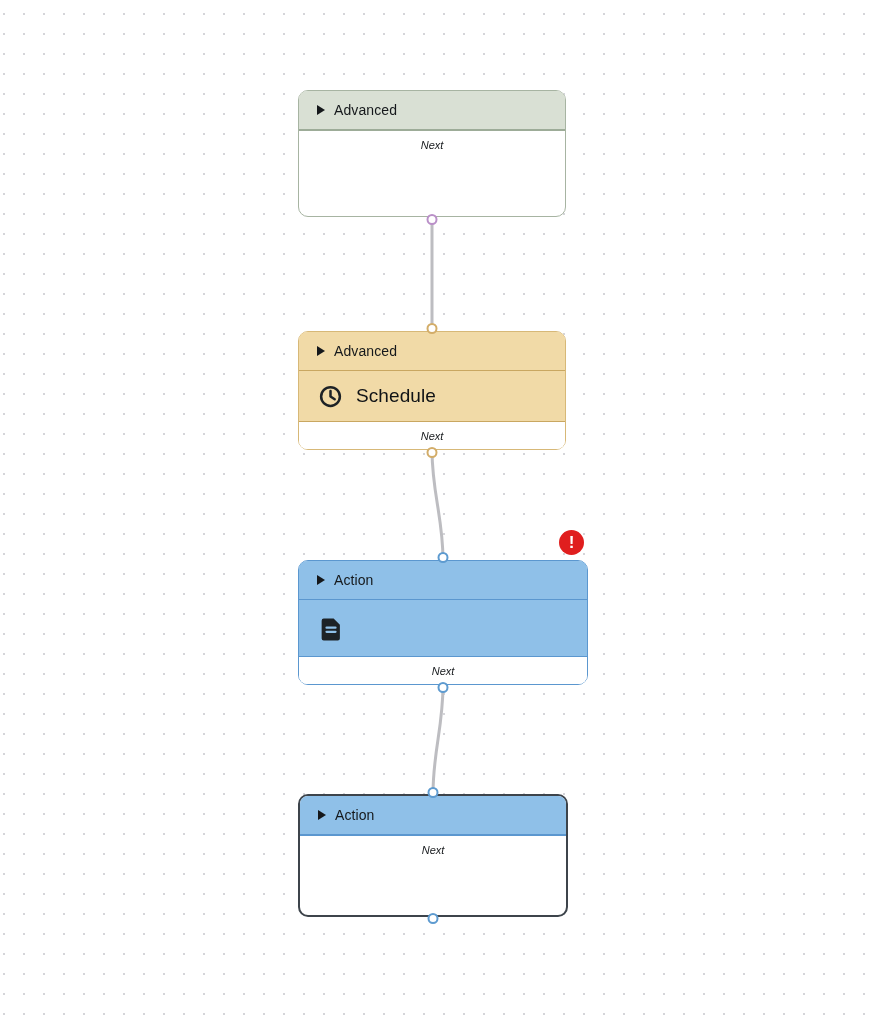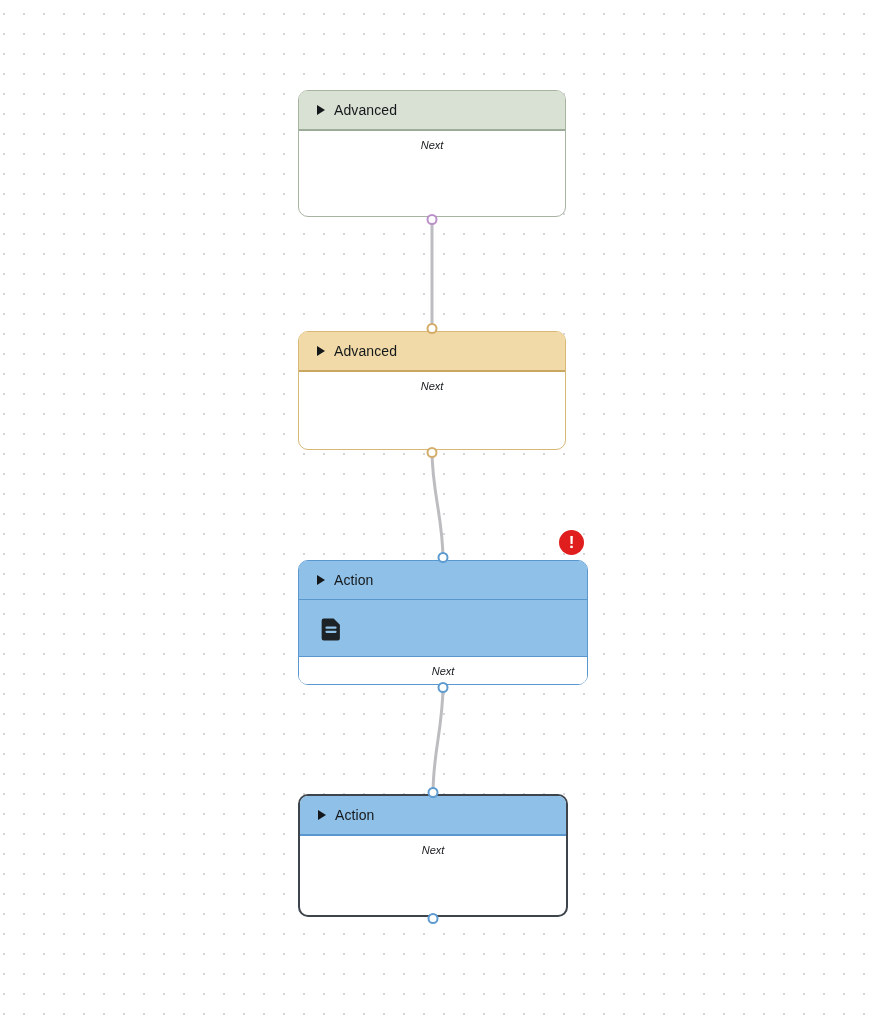--- a/index.html
+++ b/index.html
@@ -108,20 +108,27 @@
       <span class="next-label">Next</span>
     </div>
     <span class="port port-bottom" style="--port:var(--port-out)"></span>
   </div>
 
   <div class="node" id="n1" style="left: 298px; top: 331px; width: 268px; height: 119px; --fill: #f1daa7; --border: #d7b877; --divider: #c9a761; --port-in: #d3ad69; --port-out: #d3ad69;">
     <div class="node-header">
       <span class="caret"></span>
       <span class="cat">Advanced</span>
     </div>
+    <div class="node-body">
+      <svg class="nicon" viewBox="0 0 24 24">
+        <circle class="darkstroke" cx="12" cy="12" r="9" fill="none" stroke-width="2.4"></circle>
+        <path class="darkstroke" d="M12 6.8 V12 L16 14.6" fill="none" stroke-width="2.4" stroke-linecap="round" stroke-linejoin="round"></path>
+      </svg>
+      <span class="ntitle">Schedule</span>
+    </div>
     <div class="node-footer">
       <span class="next-label">Next</span>
     </div>
     <span class="port port-top" style="--port:var(--port-in)"></span>
     <span class="port port-bottom" style="--port:var(--port-out)"></span>
   </div>
 
   <div class="node" id="n2" style="left: 298px; top: 560px; width: 290px; height: 125px; --fill: #8fc0e8; --border: #5b97cf; --divider: #5b97cf; --port-in: #5e9bd0; --port-out: #5e9bd0;">
     <div class="node-header">
       <span class="caret"></span>

